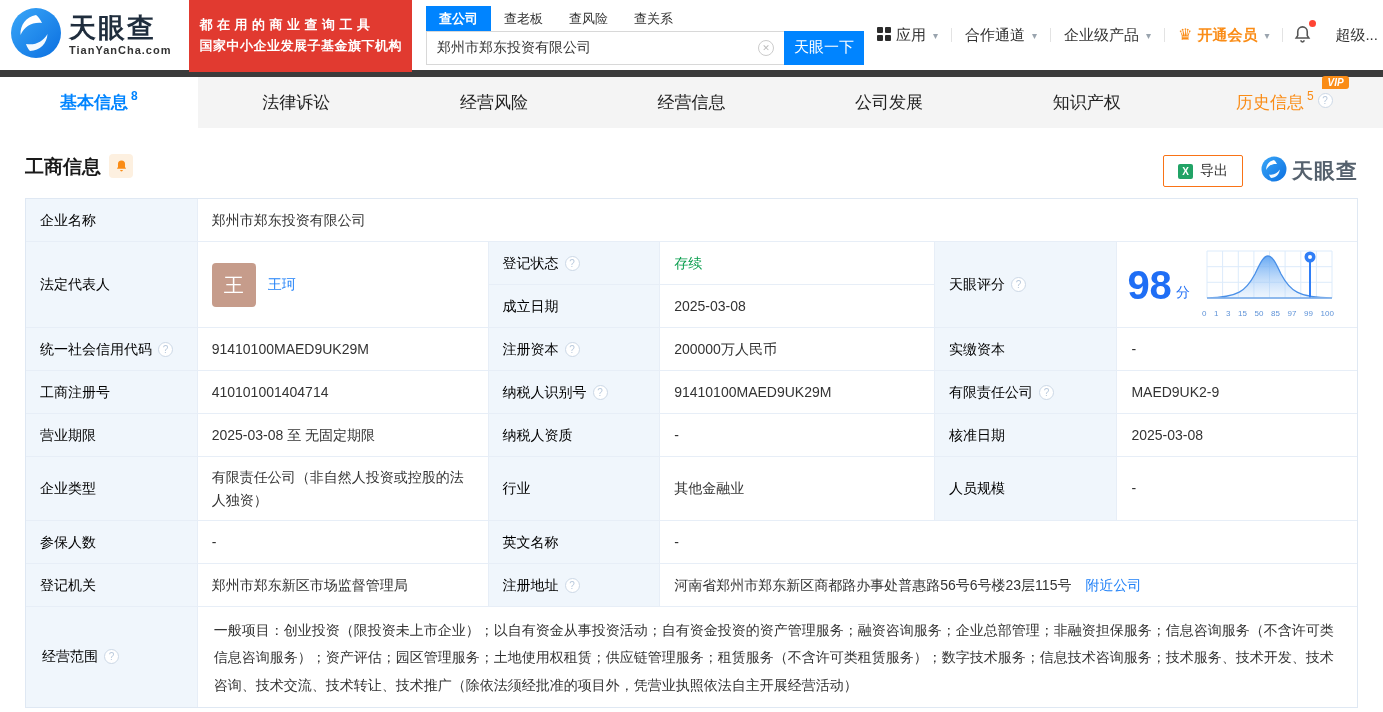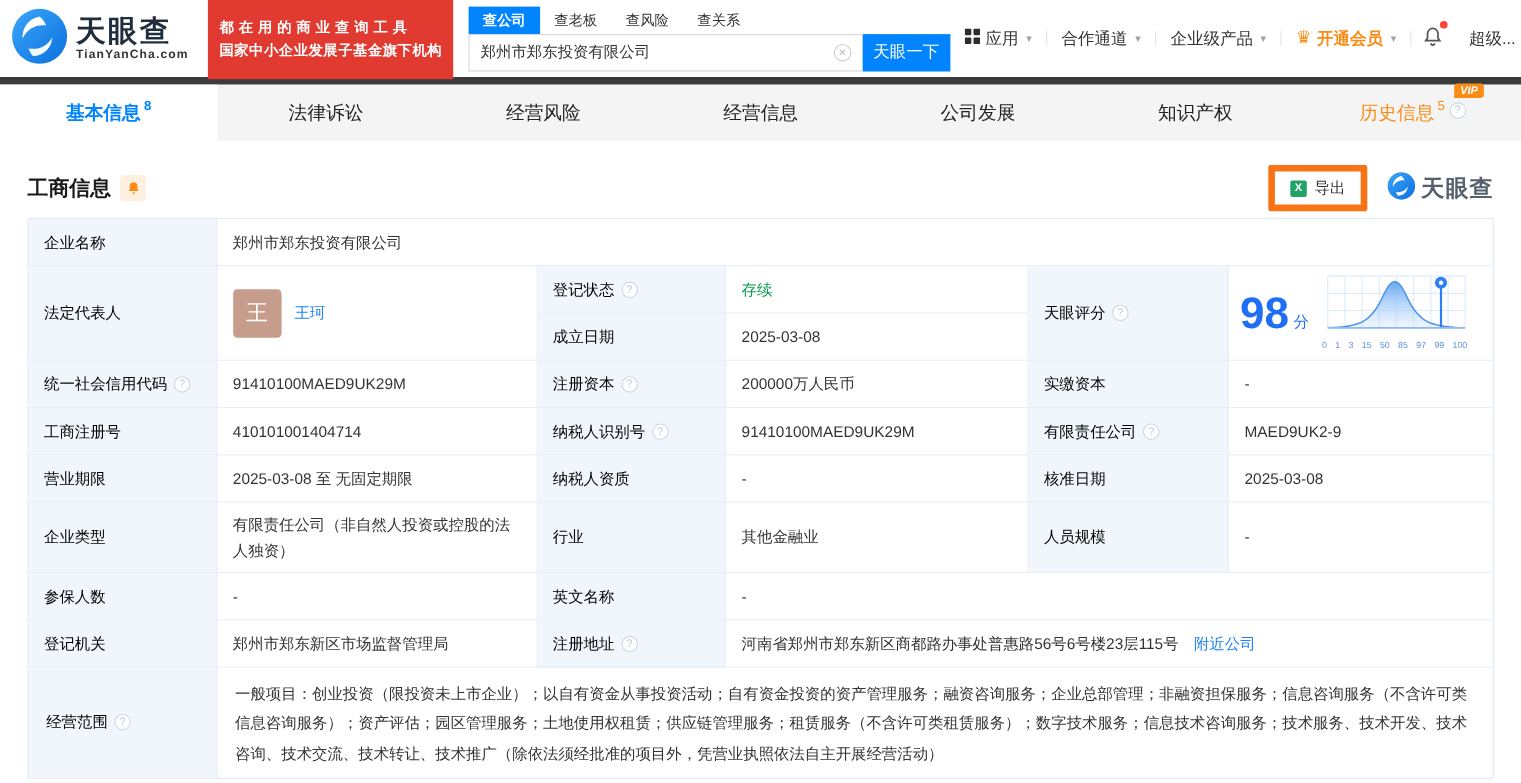--- a/index.html
+++ b/index.html
@@ -57,26 +57,26 @@
   .history .tab-count { color:#fa8c16; }
   .vip-badge { position:absolute; top:-15px; right:-16px; background:#fa8c16; color:#fff; font-size:10px;
     font-style:italic; font-weight:bold; padding:1px 5px; border-radius:3px 3px 3px 0; }
   .help { display:inline-block; width:15px; height:15px; border-radius:50%; border:1px solid #ccd8e6;
     color:#b9c9dc; font-size:10px; line-height:13px; text-align:center; margin-left:6px; flex:none;
     cursor:pointer; background:#fff; }
   .help::after { content:"?"; }
   .help.gray { margin-left:4px; margin-top:2px; }
 
   
-  .section-row { display:flex; align-items:center; margin:26px 25px 10px 25px; height:34px; }
+  .section-row { display:flex; margin:26px 25px 10px 25px; height:34px; }
   .section-title { font-size:19px; font-weight:bold; color:#1a1a1a; }
   .section-bell { width:24px; height:24px; background:#fdf0e0; border-radius:4px; margin-left:8px;
     display:flex; align-items:center; justify-content:center; cursor:pointer; }
   .section-actions { margin-left:auto; display:flex; align-items:center; gap:18px; }
-  .export-btn { display:flex; align-items:center; gap:7px; border:6px solid #f97316; border-radius:2px;
+  .export-btn { display:flex; align-items:center; gap:7px; border:1px solid #f97316; border-radius:2px;
     background:#fff; padding:6px 14px; font-size:14px; color:#333; cursor:pointer;
     font-family:"Liberation Sans","DejaVu Sans",sans-serif; }
   .excel-ic { width:15px; height:15px; background:#21a366; border-radius:2px; color:#fff; font-size:10px;
     font-weight:bold; line-height:15px; text-align:center; }
   .excel-ic::after { content:"X"; }
   .watermark { display:flex; align-items:center; gap:5px; }
   .watermark-text { font-size:21px; font-weight:bold; color:#55616d; letter-spacing:1px; }
 
   
   .table { margin:0 25px; border:1px solid #dfe8f3; font-size:14px; }

